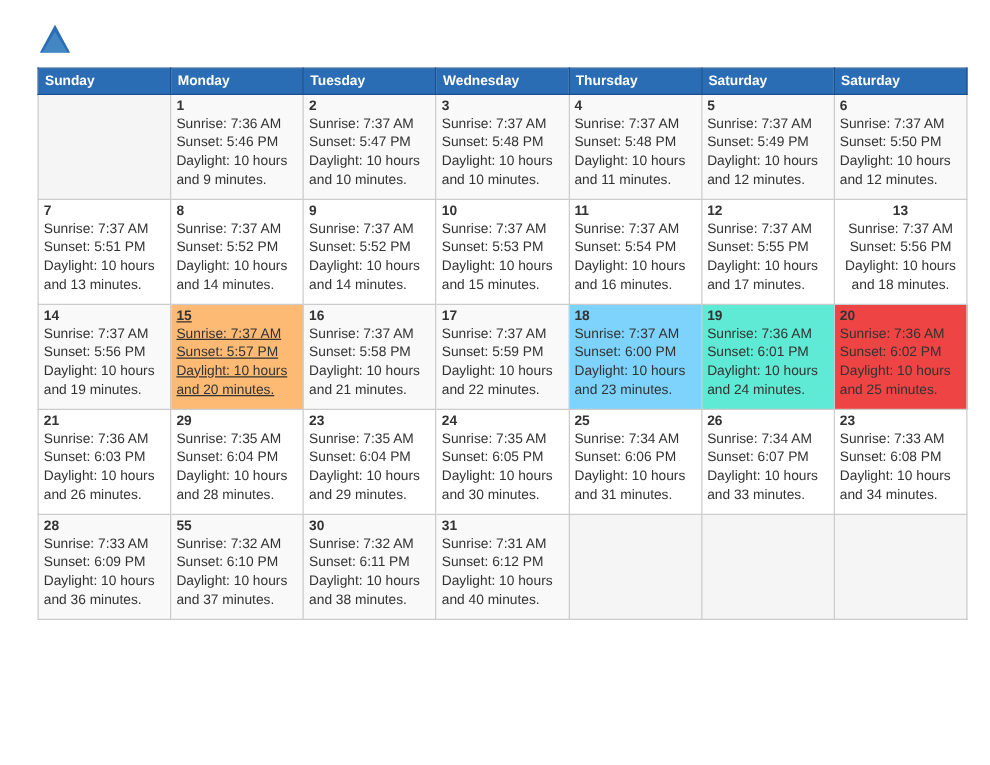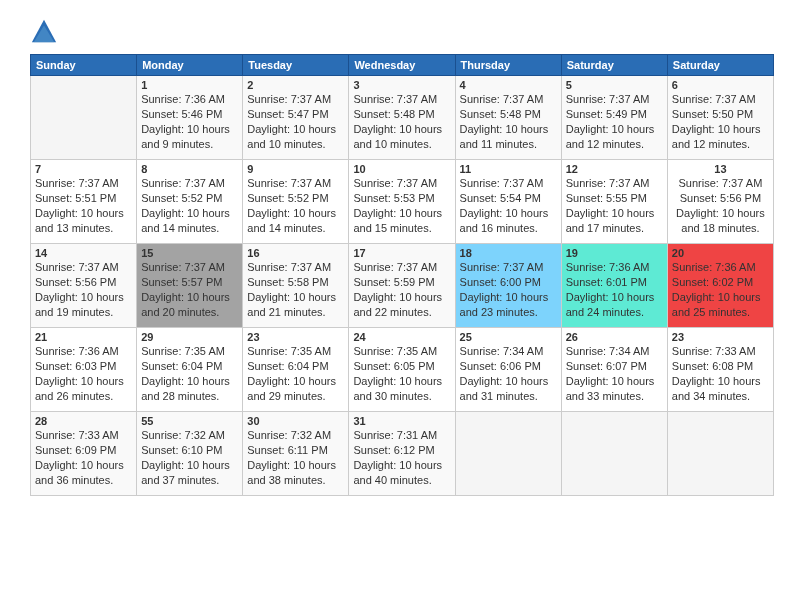--- a/index.html
+++ b/index.html
@@ -190,21 +190,21 @@
           <td style="background: rgb(255, 255, 255); text-align: center;">
             <span class="day-number">13</span>
             <div class="day-info">Sunrise: 7:37 AM<br>Sunset: 5:56 PM<br>Daylight: 10 hours<br>and 18 minutes.</div>
           </td>
         </tr>
         <tr>
           <td style="background: rgb(249, 249, 249);">
             <span class="day-number">14</span>
             <div class="day-info">Sunrise: 7:37 AM<br>Sunset: 5:56 PM<br>Daylight: 10 hours<br>and 19 minutes.</div>
           </td>
-          <td style="background: #a3a3a3;">
+          <td style="background: #fdba74; text-decoration: underline;">
             <span class="day-number">15</span>
             <div class="day-info">Sunrise: 7:37 AM<br>Sunset: 5:57 PM<br>Daylight: 10 hours<br>and 20 minutes.</div>
           </td>
           <td style="background: rgb(249, 249, 249);">
             <span class="day-number">16</span>
             <div class="day-info">Sunrise: 7:37 AM<br>Sunset: 5:58 PM<br>Daylight: 10 hours<br>and 21 minutes.</div>
           </td>
           <td style="background: rgb(249, 249, 249);">
             <span class="day-number">17</span>
             <div class="day-info">Sunrise: 7:37 AM<br>Sunset: 5:59 PM<br>Daylight: 10 hours<br>and 22 minutes.</div>

